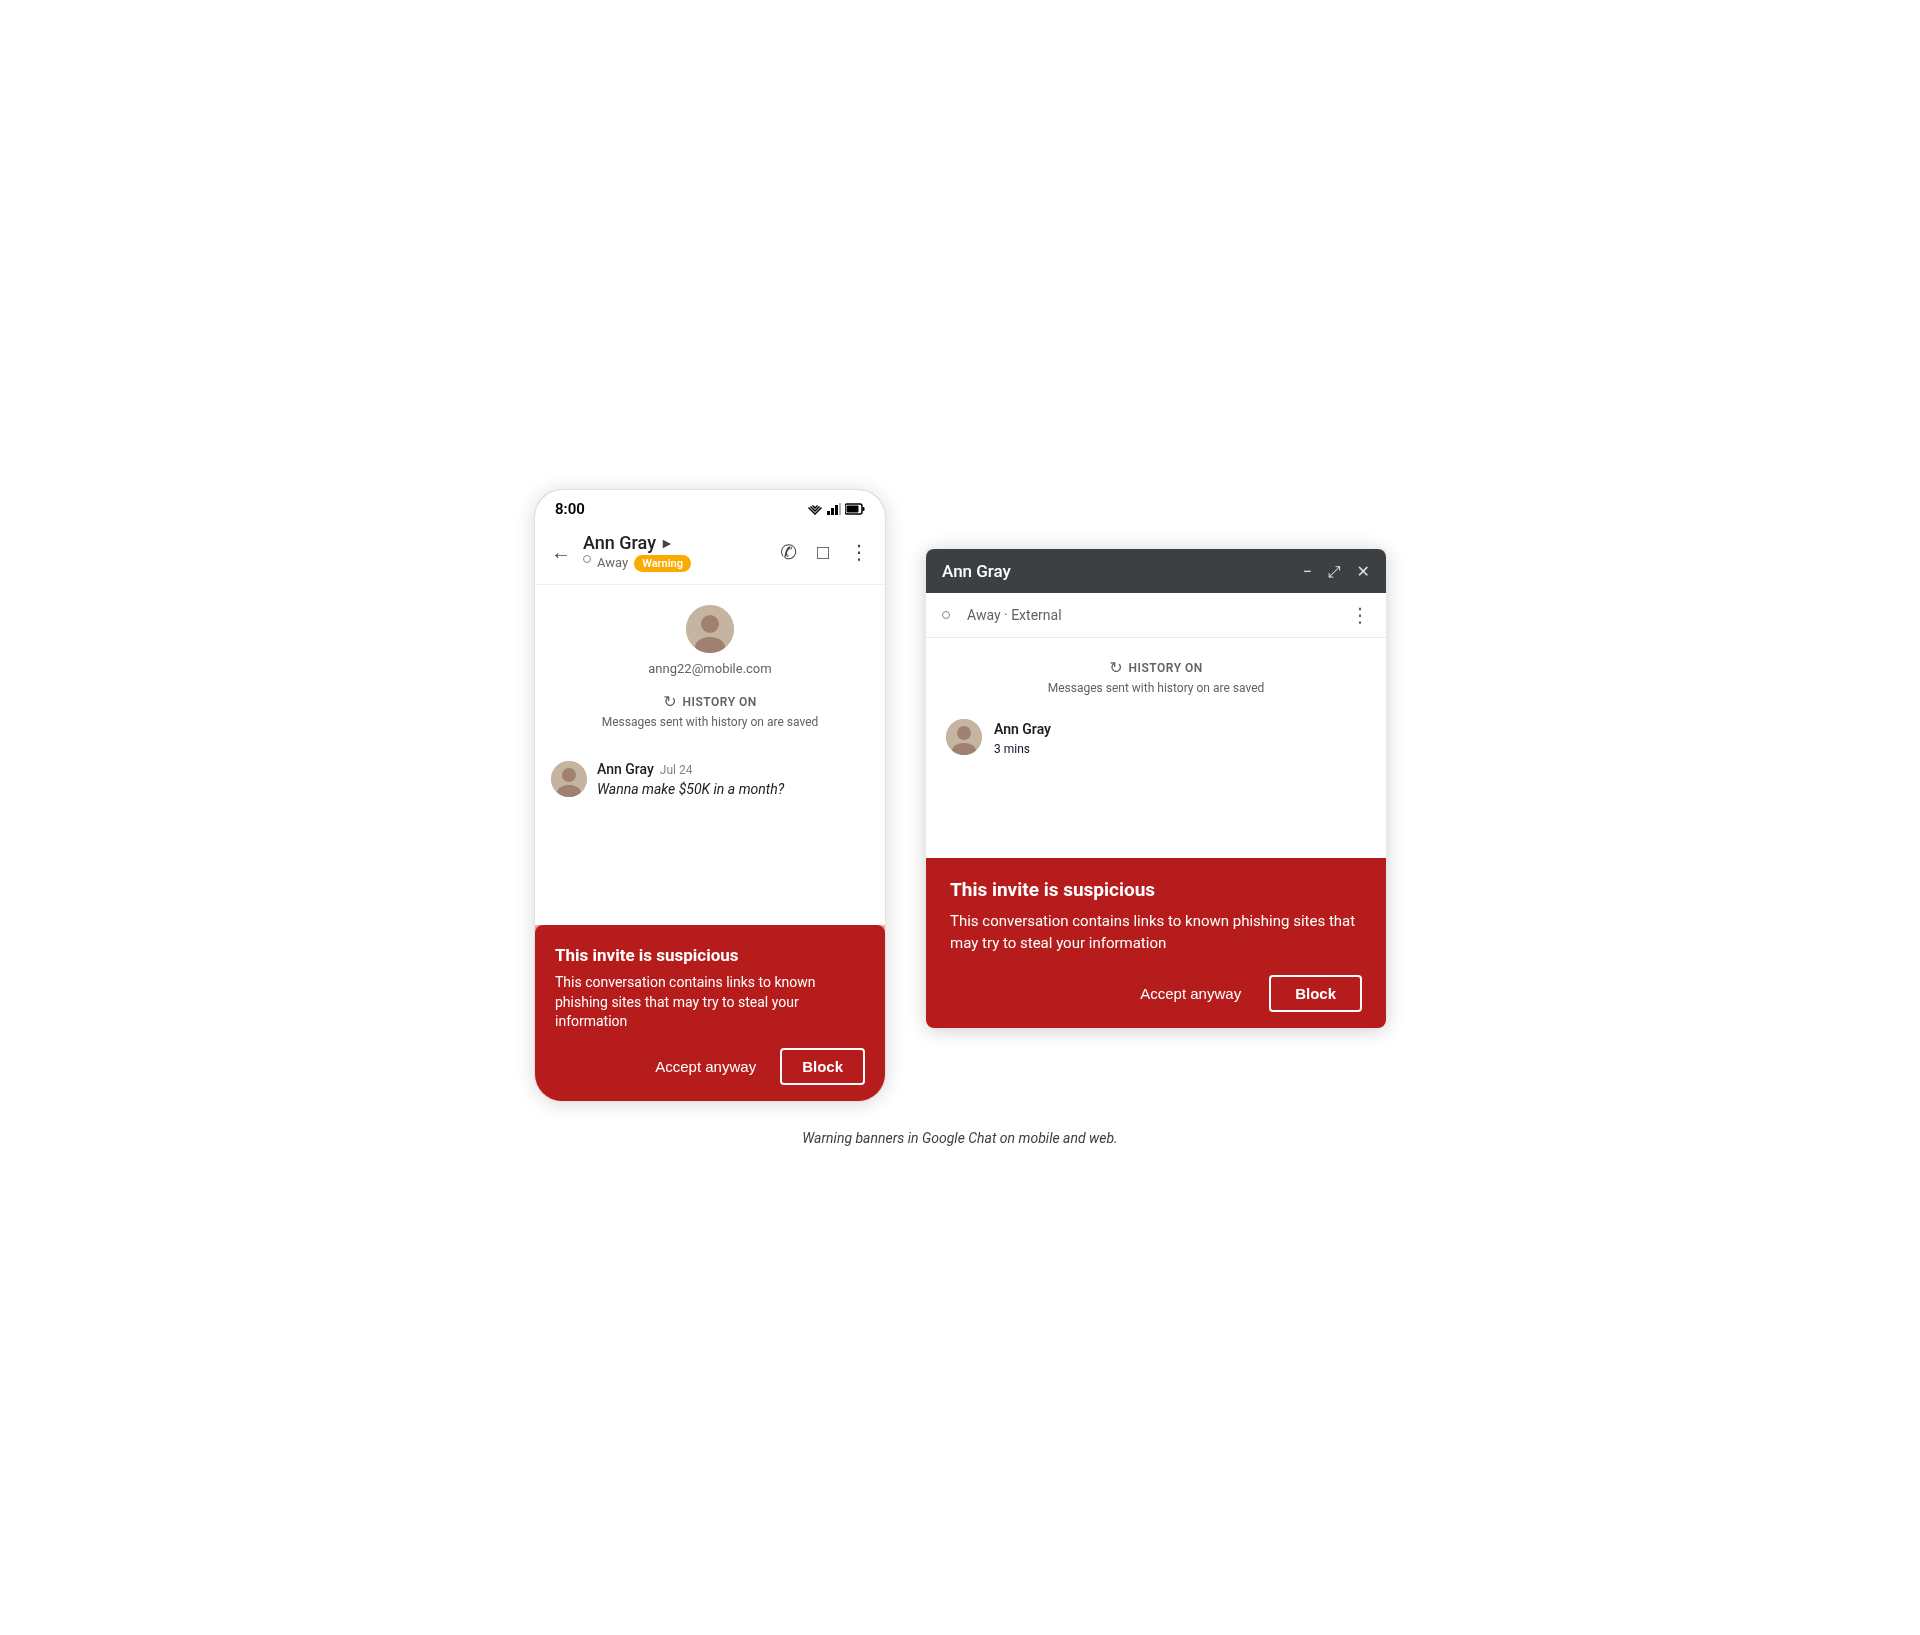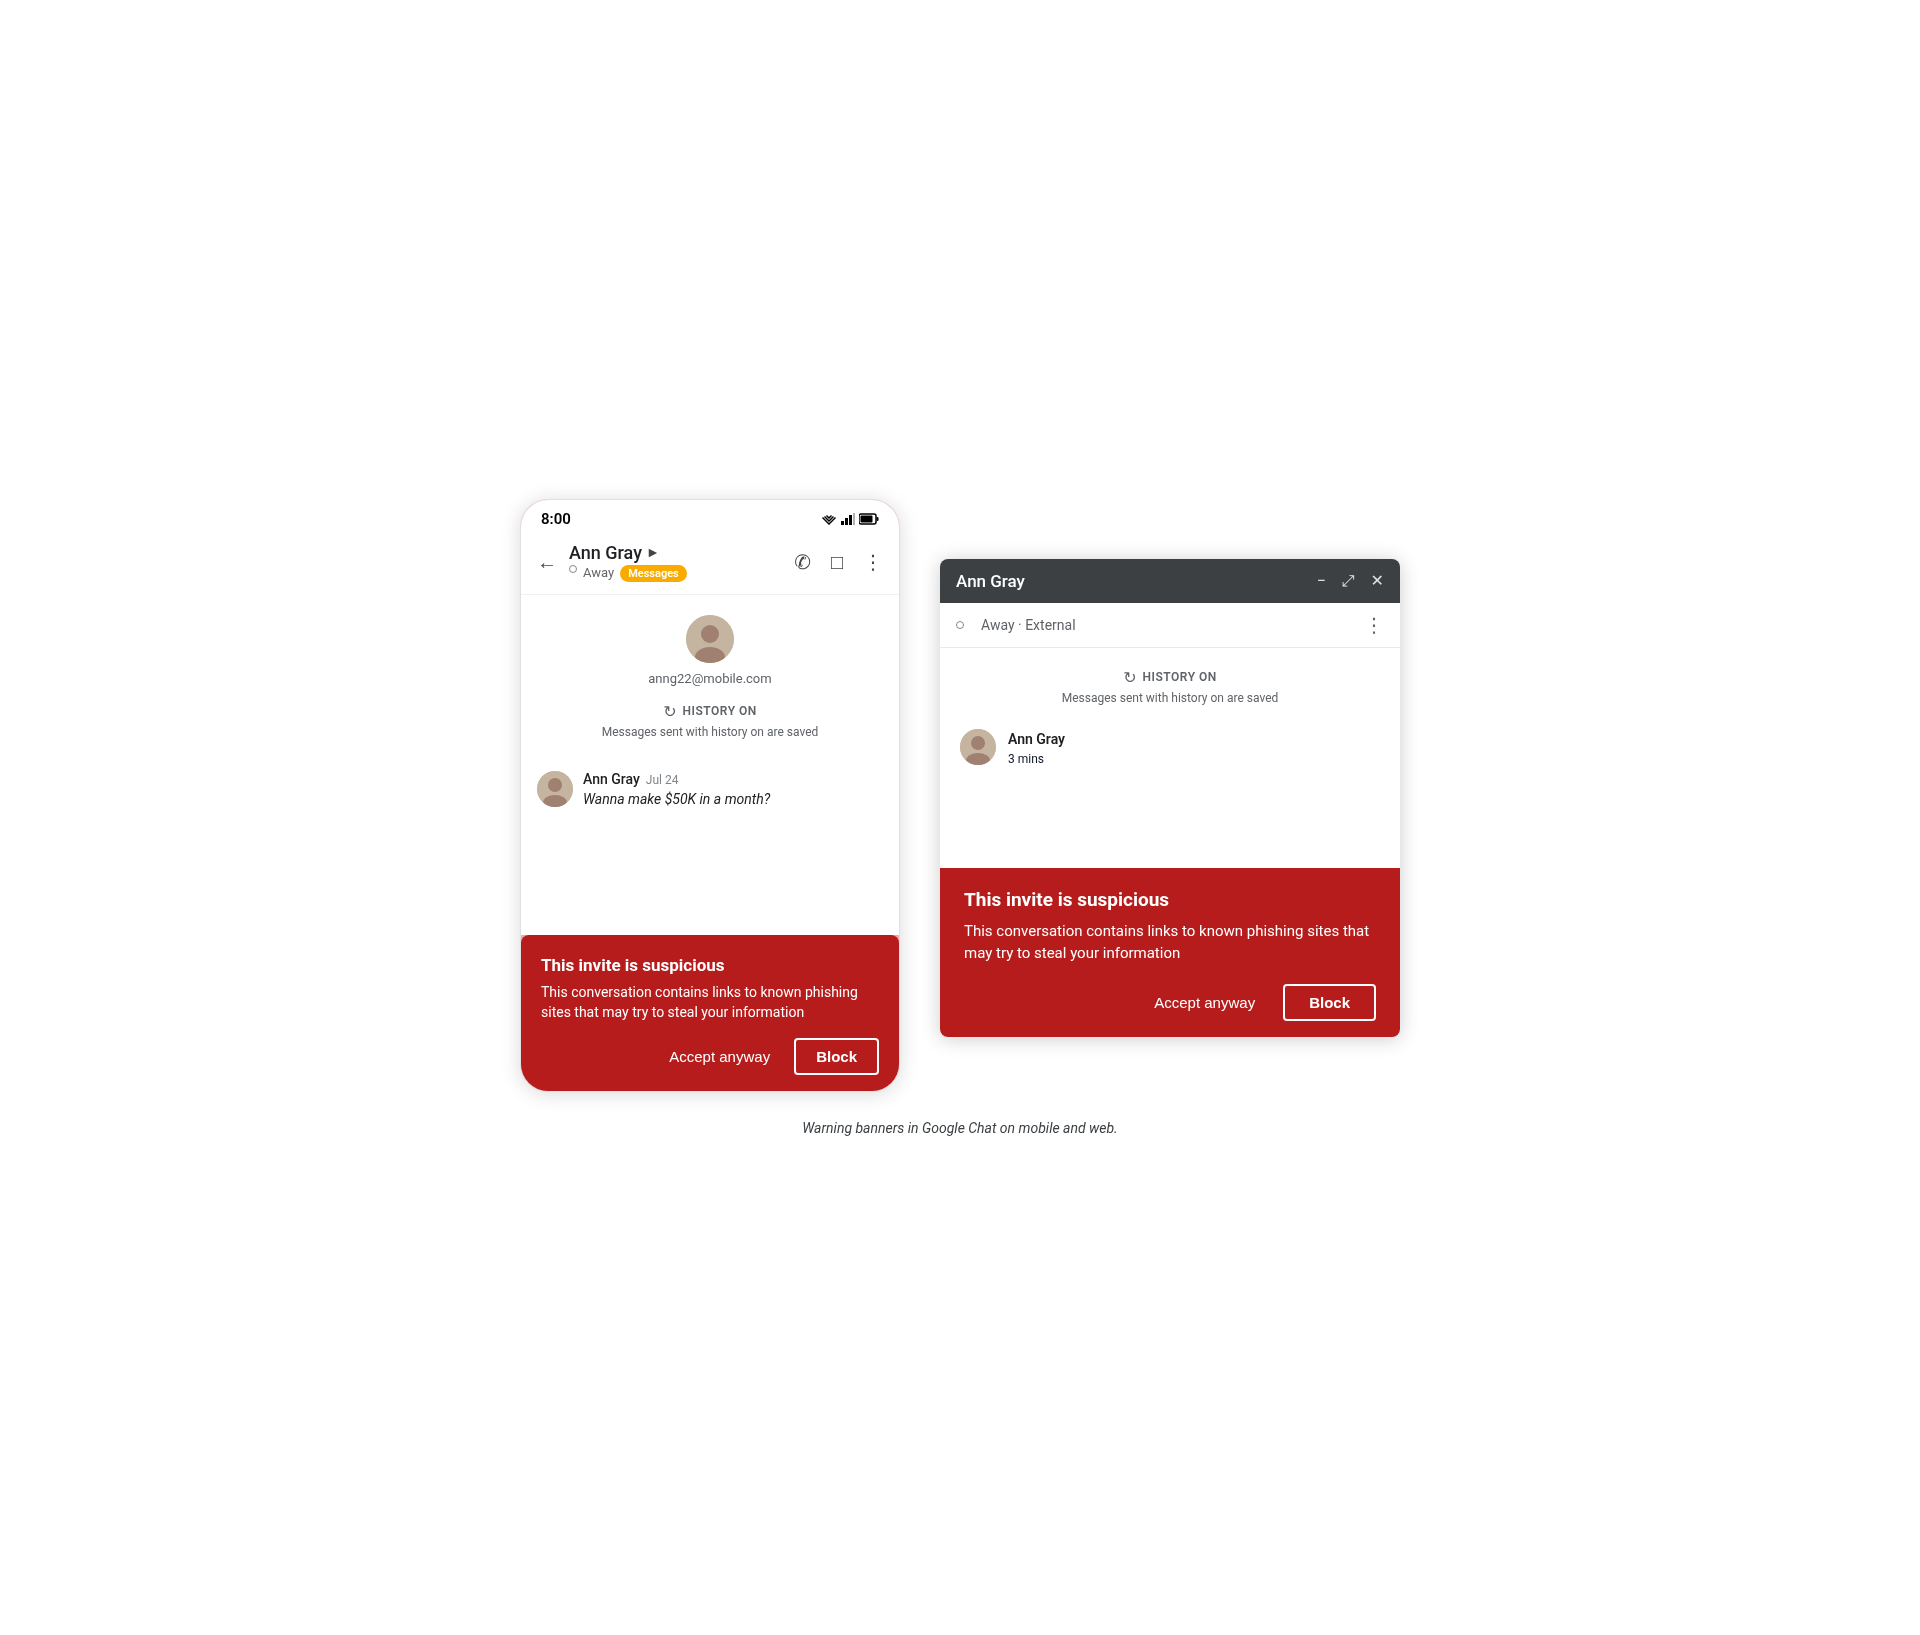--- a/index.html
+++ b/index.html
@@ -18,21 +18,21 @@
     .screenshots-container {
       display: flex;
       gap: 40px;
       align-items: flex-start;
       justify-content: center;
       margin-bottom: 24px;
     }
 
     
     .mobile-phone {
-      width: 380px;
+      width: 352px;
       background: #fca5a5;
       border-radius: 28px;
       box-shadow: 0 2px 20px rgba(0,0,0,0.15);
       overflow: hidden;
       position: relative;
       border: 1.5px solid #e0e0e0;
     }
 
     .mobile-status-bar {
       display: flex;
@@ -492,21 +492,21 @@
     <div class="mobile-header">
       <span class="back-arrow">←</span>
       <div class="contact-info">
         <div class="contact-name-row">
           <span class="contact-name">Ann Gray</span>
           <span class="chevron-right">►</span>
         </div>
         <div class="contact-status-row">
           <span class="status-dot"></span>
           <span class="away-text">Away</span>
-          <span class="external-badge">Messages</span>
+          <span class="external-badge">Warning</span>
         </div>
       </div>
       <div class="header-actions">
         <span class="header-icon">✆</span>
         <span class="header-icon">□</span>
         <span class="header-icon">⋮</span>
       </div>
     </div>
 
     <div class="mobile-chat-area">

